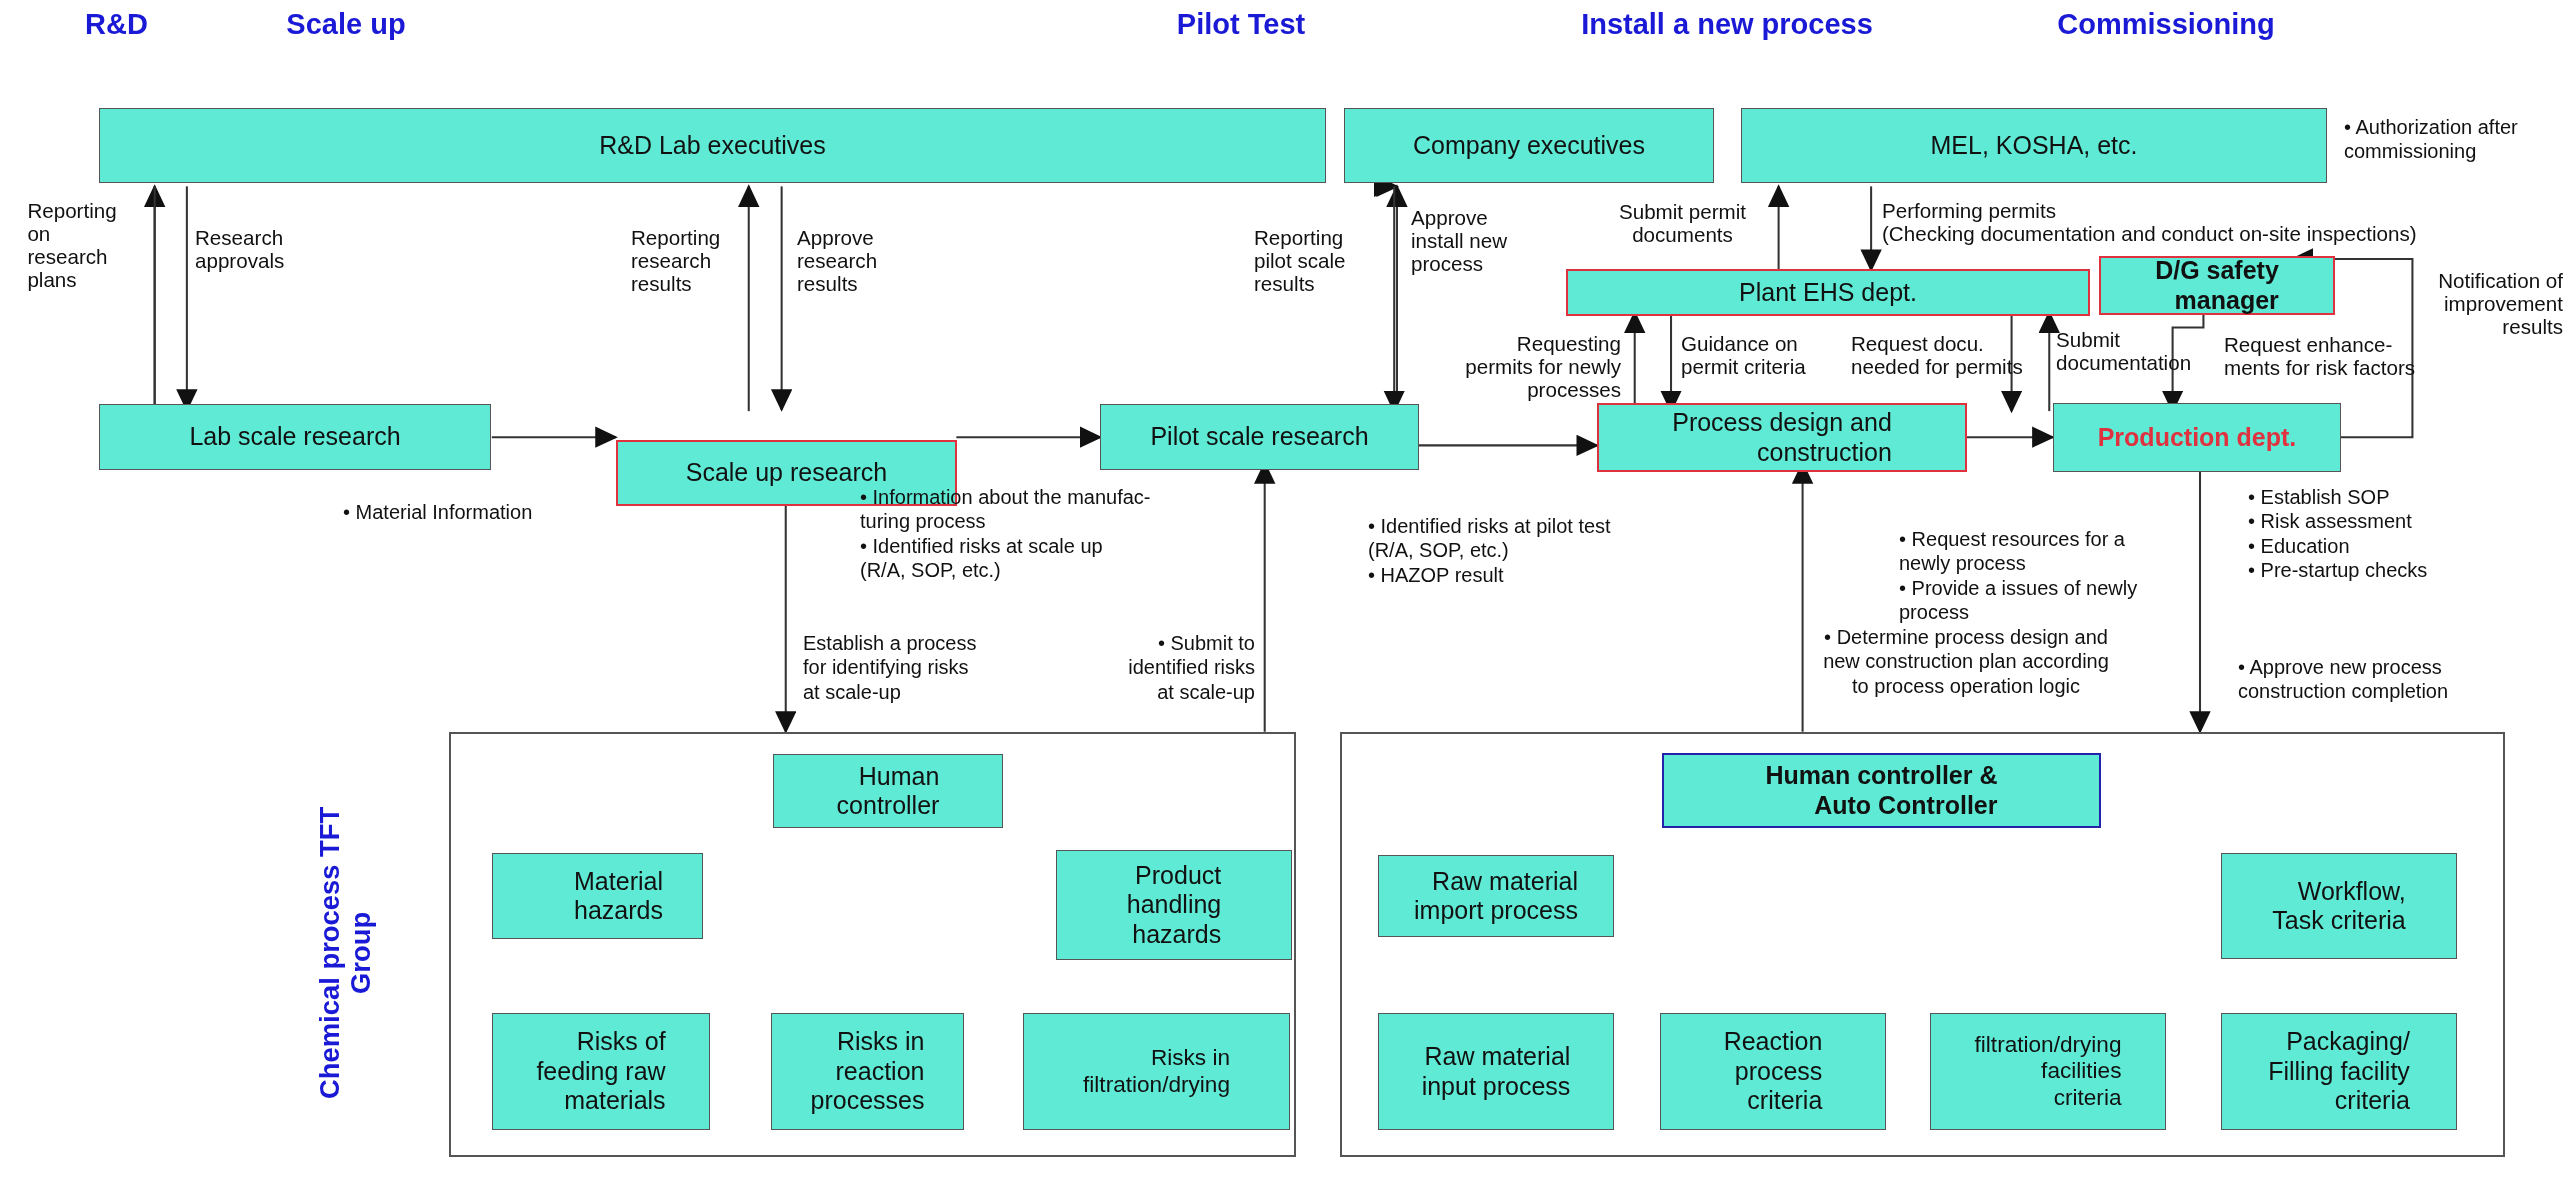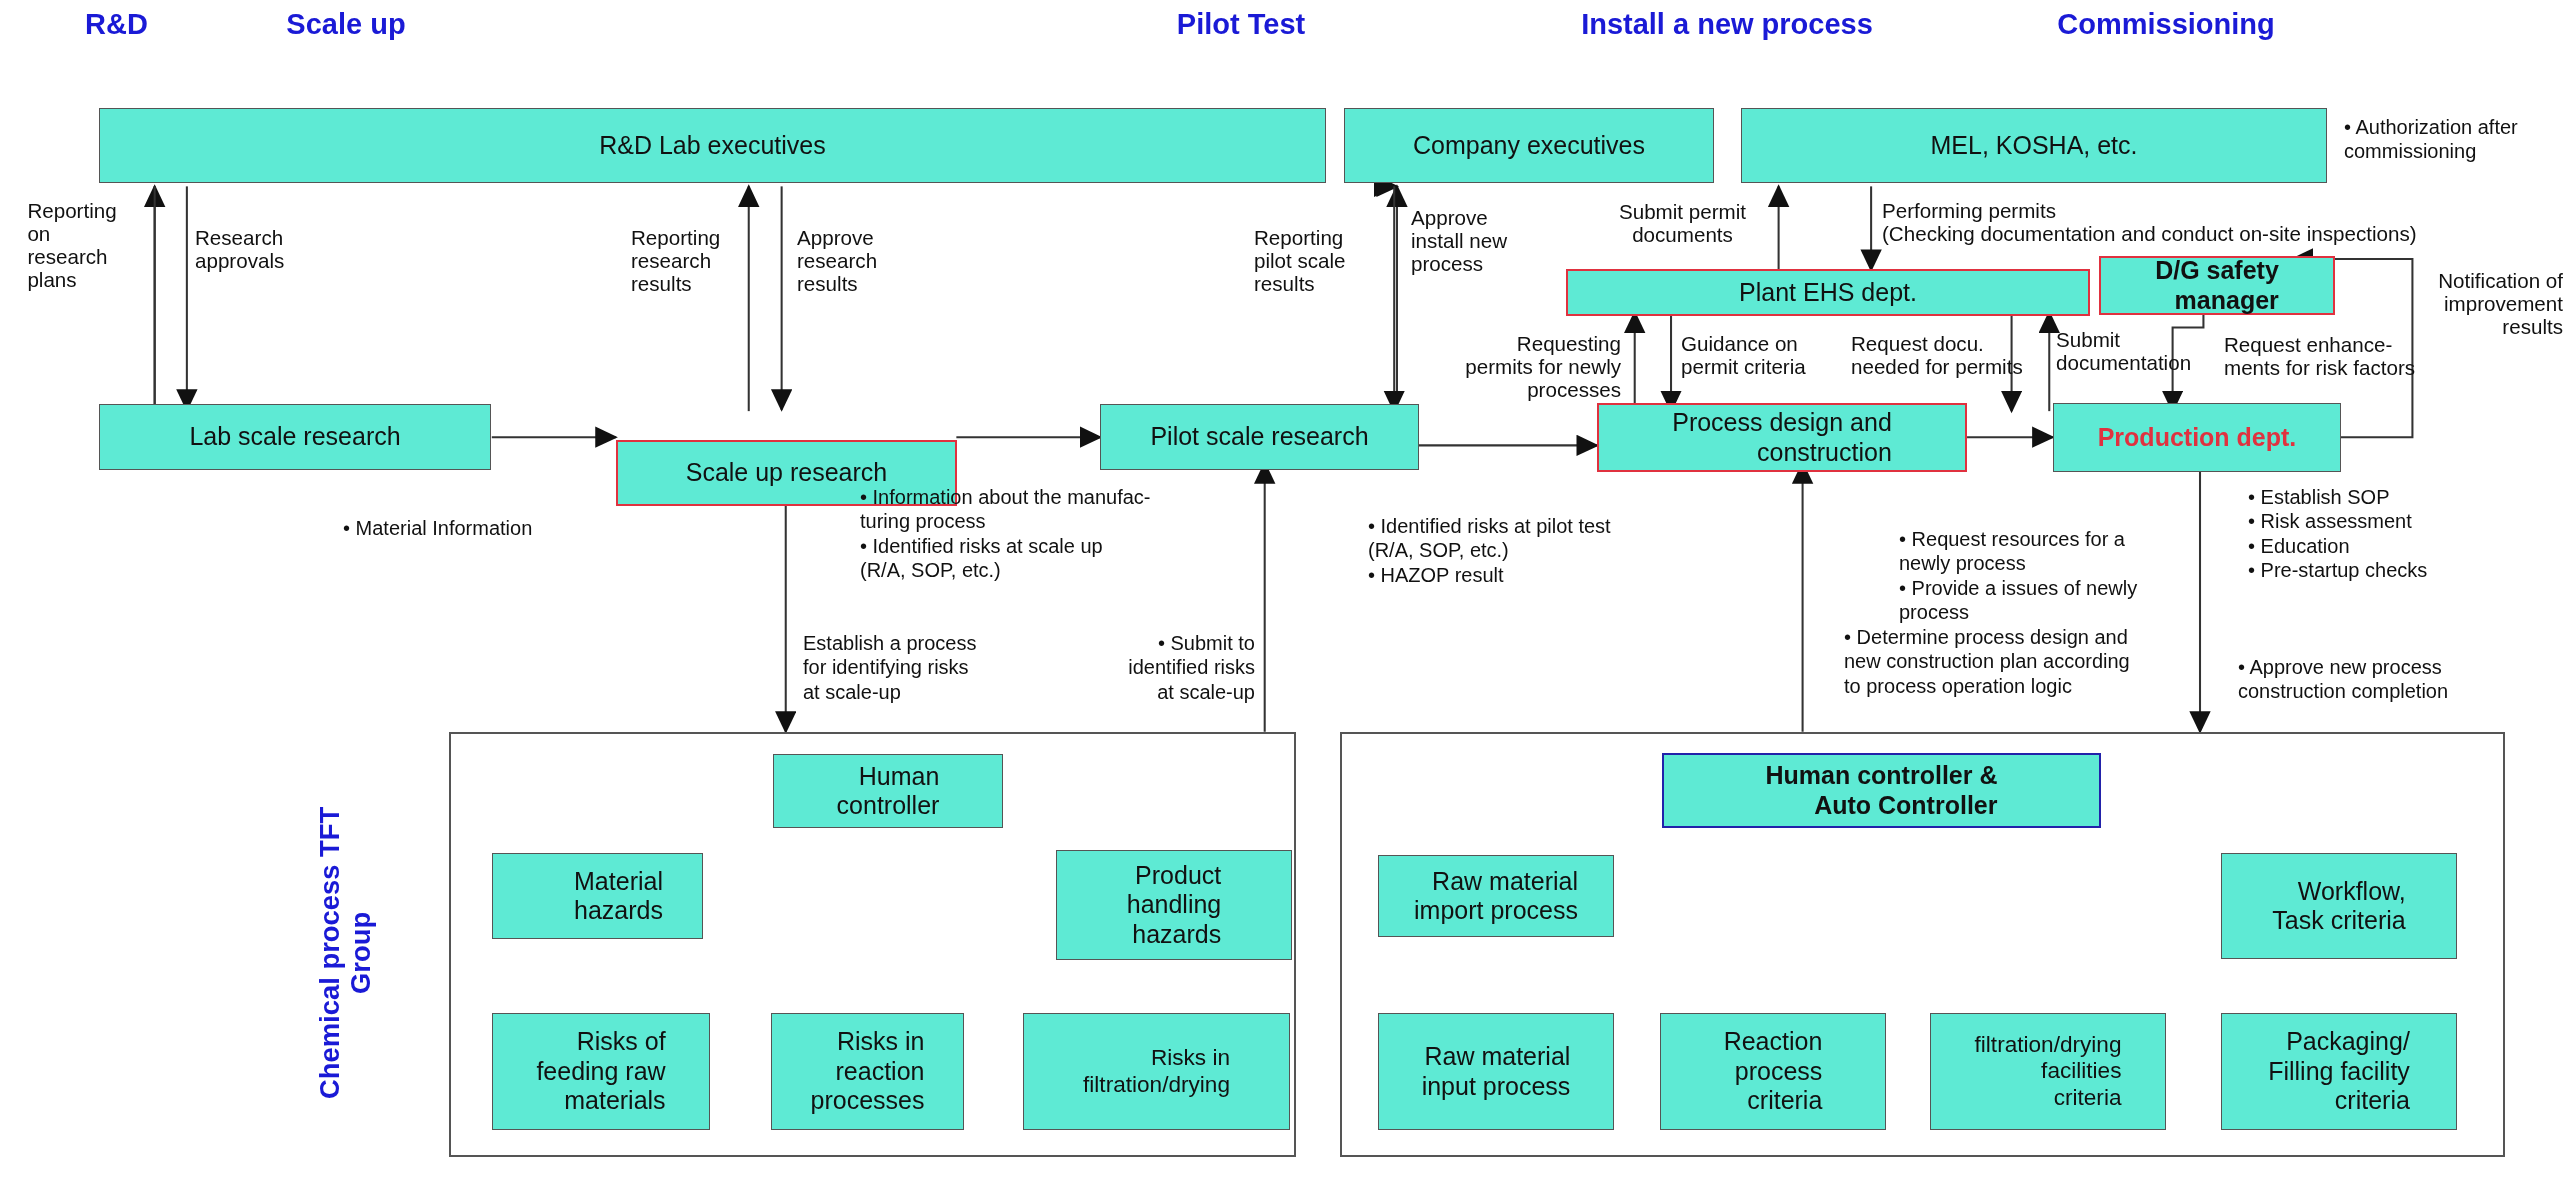--- a/index.html
+++ b/index.html
@@ -191,21 +191,21 @@
   <div class="lbl" style="left:2056px;top:328px;width:206px;">Submit
 documentation</div>
 
   <div class="lbl" style="left:2224px;top:333px;width:247px;">Request enhance-
 ments for risk factors</div>
 
   <div class="lbl r" style="left:2337px;top:269px;width:226px;">Notification of
 improvement
 results</div>
 
-  <div class="bul" style="left:343px;top:516px;width:322px;">
+  <div class="bul" style="left:343px;top:500px;width:322px;">
     <div>• Material Information</div>
   </div>
 
   <div class="bul" style="left:860px;top:485px;width:336px;">
     <div>• Information about the manufac-
    turing process</div>
     <div>• Identified risks at scale up
    (R/A, SOP, etc.)</div>
   </div>
 
@@ -227,21 +227,21 @@
     <div>• HAZOP result</div>
   </div>
 
   <div class="bul" style="left:1899px;top:485px;width:295px;margin-top:42px;">
     <div>• Request resources for a
    newly process</div>
     <div>• Provide a issues of newly
    process</div>
   </div>
 
-  <div class="bul" style="left:1844px;top:625px;width:356px;">
+  <div class="bul" style="left:1788px;top:625px;width:356px;text-align:center;">
     <div>• Determine process design and
    new construction plan according
    to process operation logic</div>
   </div>
 
   <div class="bul" style="left:2248px;top:485px;width:302px;">
     <div>• Establish SOP</div>
     <div>• Risk assessment</div>
     <div>• Education</div>
     <div>• Pre-startup checks</div>

